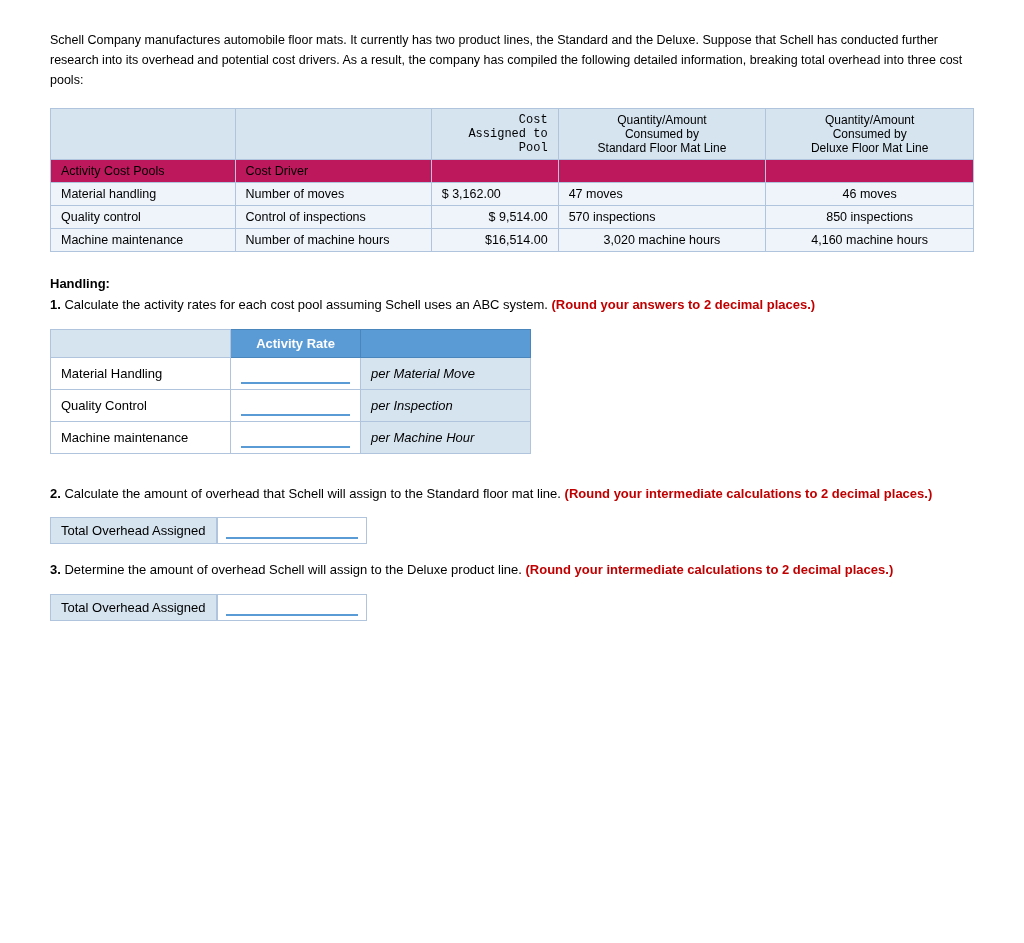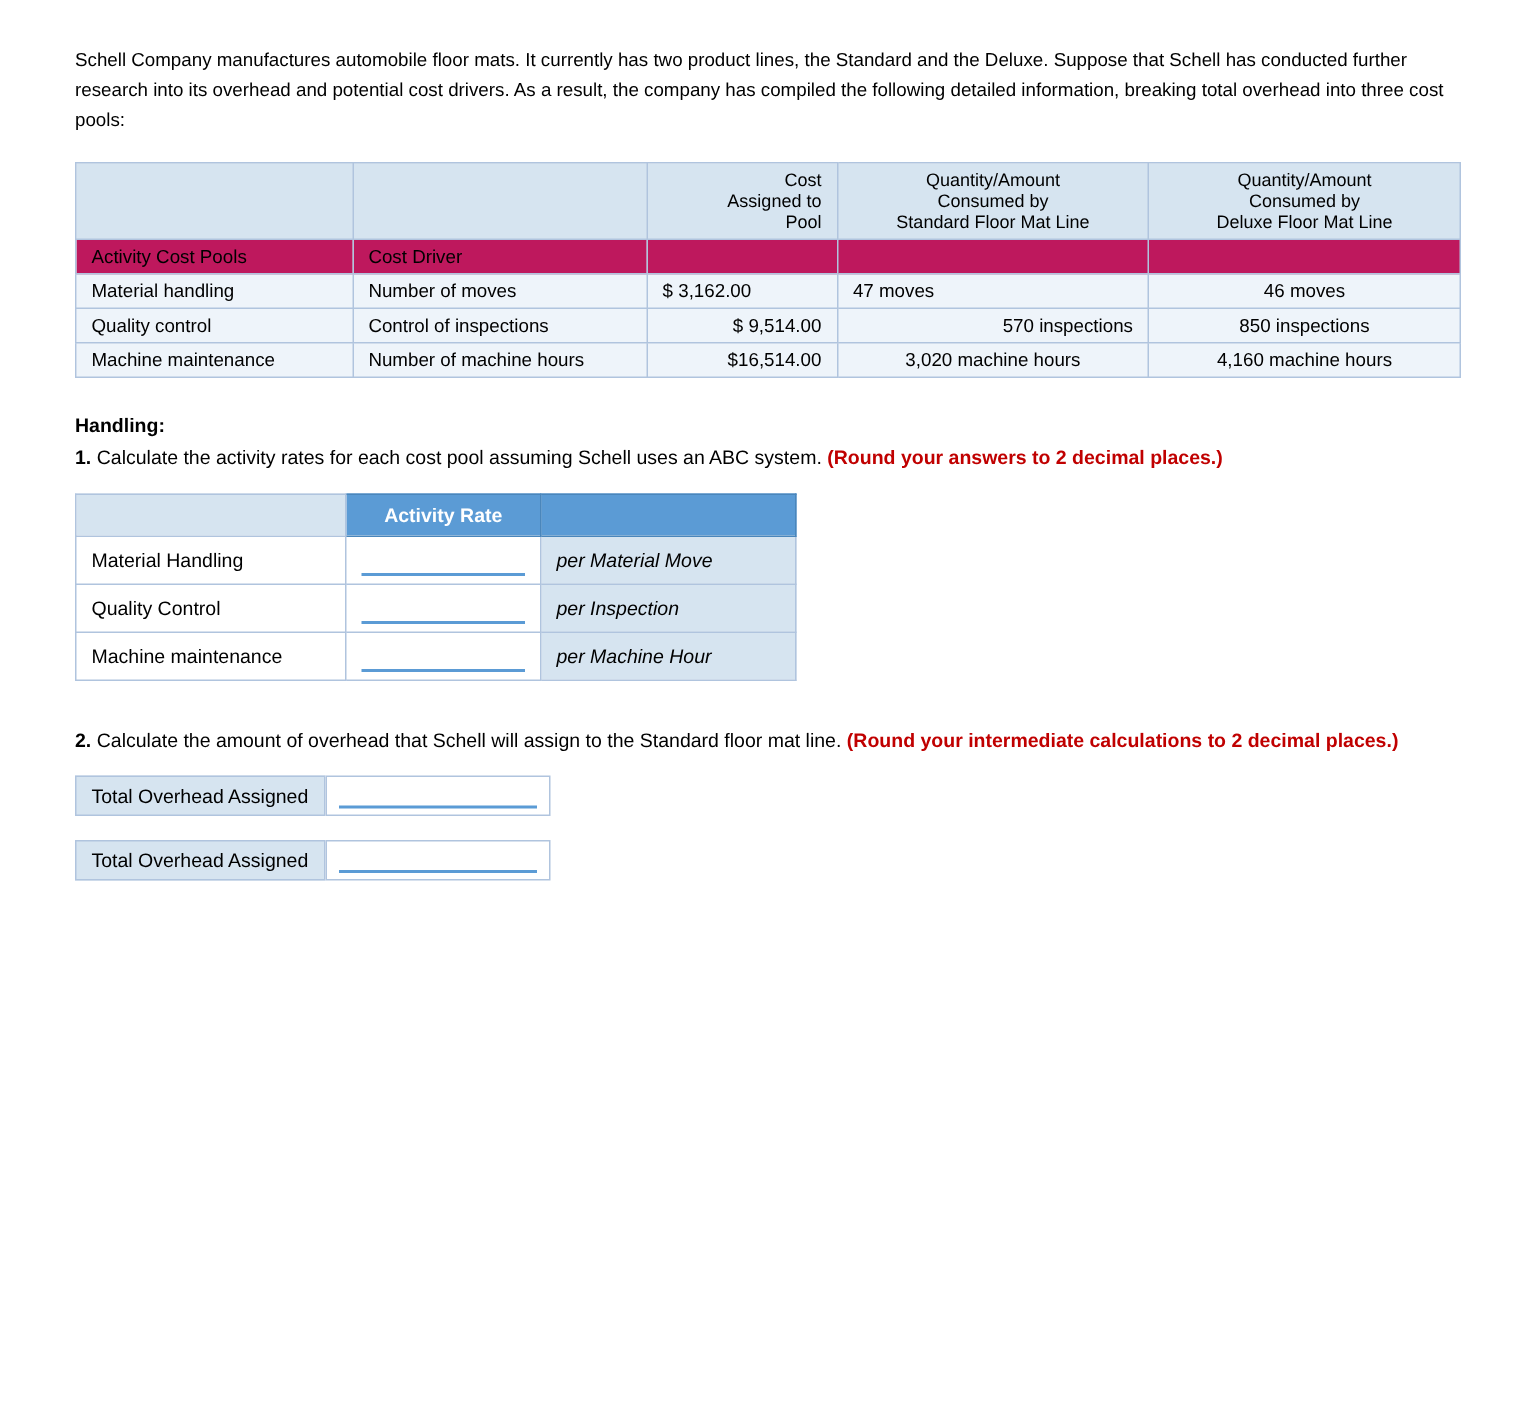--- a/index.html
+++ b/index.html
@@ -39,21 +39,21 @@
       color: #000;
     }
     .info-table tbody tr:nth-child(odd) {
       background: #eef4fa;
     }
     .info-table tbody tr:nth-child(even) {
       background: #fff;
     }
     .info-table .col-left { width: 160px; }
     .info-table .col-driver { width: 170px; }
-    .info-table .col-cost { width: 110px; text-align: right; }
+    .info-table .col-cost { width: 110px; text-align: right; font-family: Liberation Mono, monospace; }
     .info-table .col-std { width: 180px; text-align: center; }
     .info-table .col-dlx { width: 180px; text-align: center; }
     .required-section { margin-bottom: 20px; }
     .required-label { font-weight: bold; font-size: 13px; margin-bottom: 4px; }
     .question-text { font-size: 13px; margin-bottom: 14px; line-height: 1.5; }
     .red-text { color: #c00000; font-weight: bold; }
     
     .activity-table {
       border-collapse: collapse;
       font-size: 13px;
@@ -169,21 +169,21 @@
       <td style="border:1px solid #b0c4de; padding:4px 10px;">Material handling</td>
       <td style="border:1px solid #b0c4de; padding:4px 10px;">Number of moves</td>
       <td style="border:1px solid #b0c4de; padding:4px 10px; ">$ 3,162.00</td>
       <td style="border:1px solid #b0c4de; padding:4px 10px; text-align:left;">47 moves</td>
       <td style="border:1px solid #b0c4de; padding:4px 10px; text-align:center;">46 moves</td>
     </tr>
     <tr style="background:#eef4fa;">
       <td style="border:1px solid #b0c4de; padding:4px 10px;">Quality control</td>
       <td style="border:1px solid #b0c4de; padding:4px 10px;">Control of inspections</td>
       <td style="border:1px solid #b0c4de; padding:4px 10px; text-align:right;">$ 9,514.00</td>
-      <td style="border:1px solid #b0c4de; padding:4px 10px; text-align:right;">570 inspections</td>
+      <td style="border:1px solid #b0c4de; padding:4px 10px; text-align:left;">570 inspections</td>
       <td style="border:1px solid #b0c4de; padding:4px 10px; text-align:center;">850 inspections</td>
     </tr>
     <tr>
       <td style="border:1px solid #b0c4de; padding:4px 10px;">Machine maintenance</td>
       <td style="border:1px solid #b0c4de; padding:4px 10px;">Number of machine hours</td>
       <td style="border:1px solid #b0c4de; padding:4px 10px; text-align:right;">$16,514.00</td>
       <td style="border:1px solid #b0c4de; padding:4px 10px; text-align:center;">3,020 machine hours</td>
       <td style="border:1px solid #b0c4de; padding:4px 10px; text-align:center;">4,160 machine hours</td>
     </tr>
   </tbody>
@@ -241,20 +241,25 @@
     </p>
     <div style="display:flex; align-items:stretch;">
       <div class="overhead-label-box">Total Overhead Assigned</div>
       <div class="overhead-input">
         <input type="text" placeholder="" style="">
       </div>
     </div>
   </div>
 
   <div class="question-block overhead-section">
+    <p class="question-text">
+      <span class="section-number">3.</span>
+      <span>Determine the amount of overhead Schell will assign to the Deluxe product line.</span>
+      <span class="red-text">(Round your intermediate calculations to 2 decimal places.)</span>
+    </p>
     <div style="display:flex; align-items:stretch;">
       <div class="overhead-label-box">Total Overhead Assigned</div>
       <div class="overhead-input">
         <input type="text" placeholder="" style="">
       </div>
     </div>
   </div>
 </div>
 
 </body></html>

